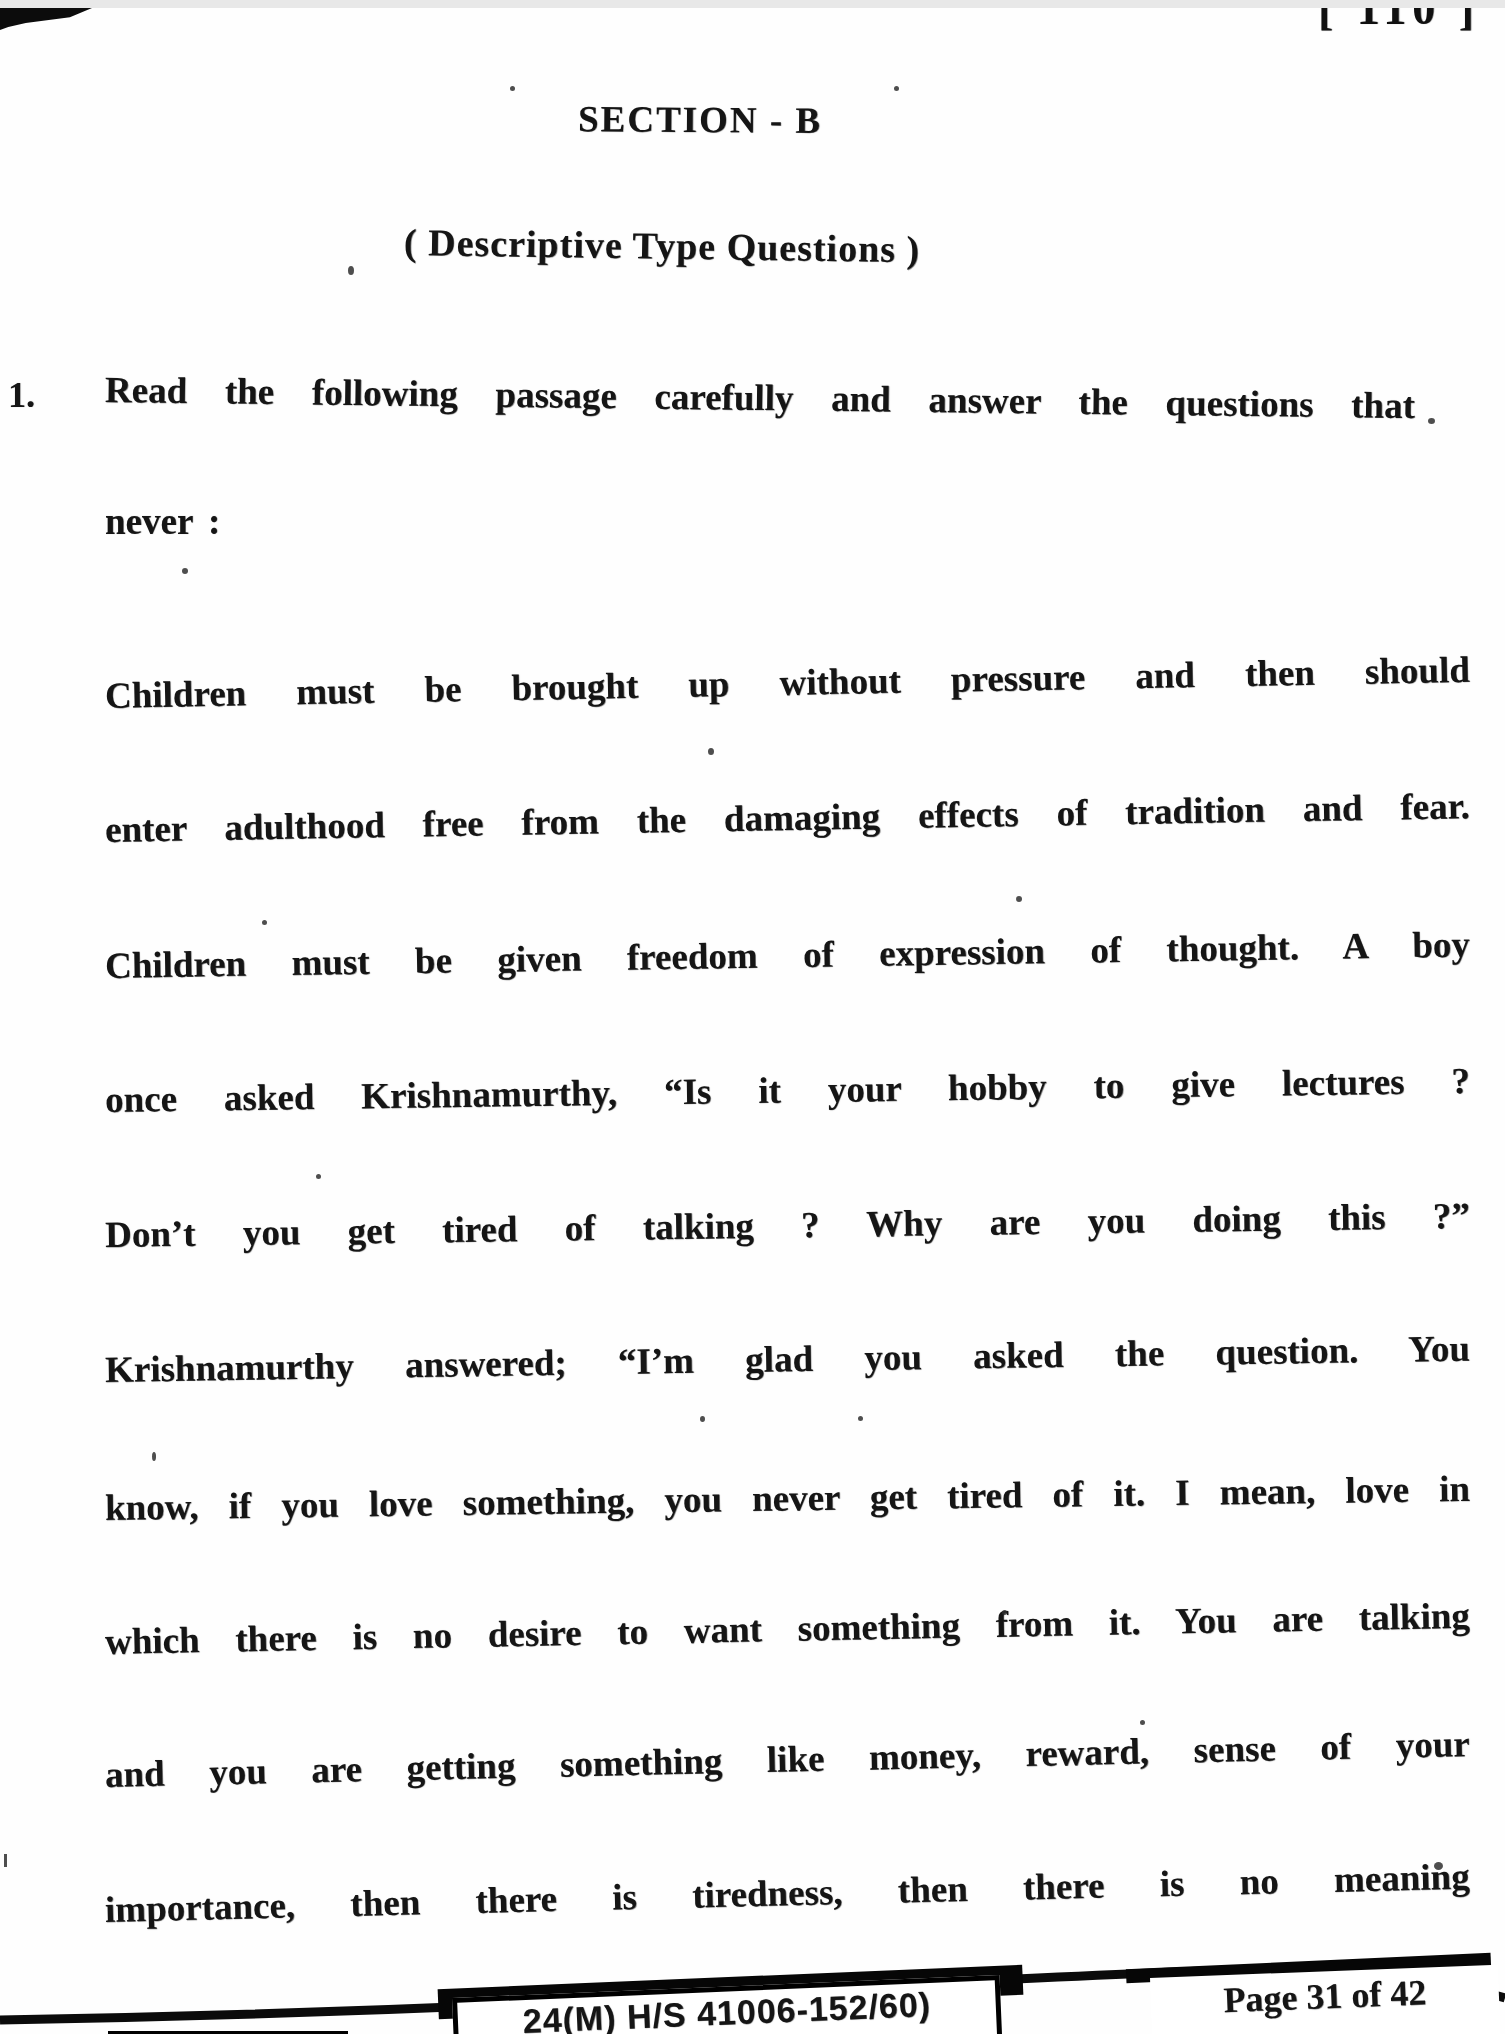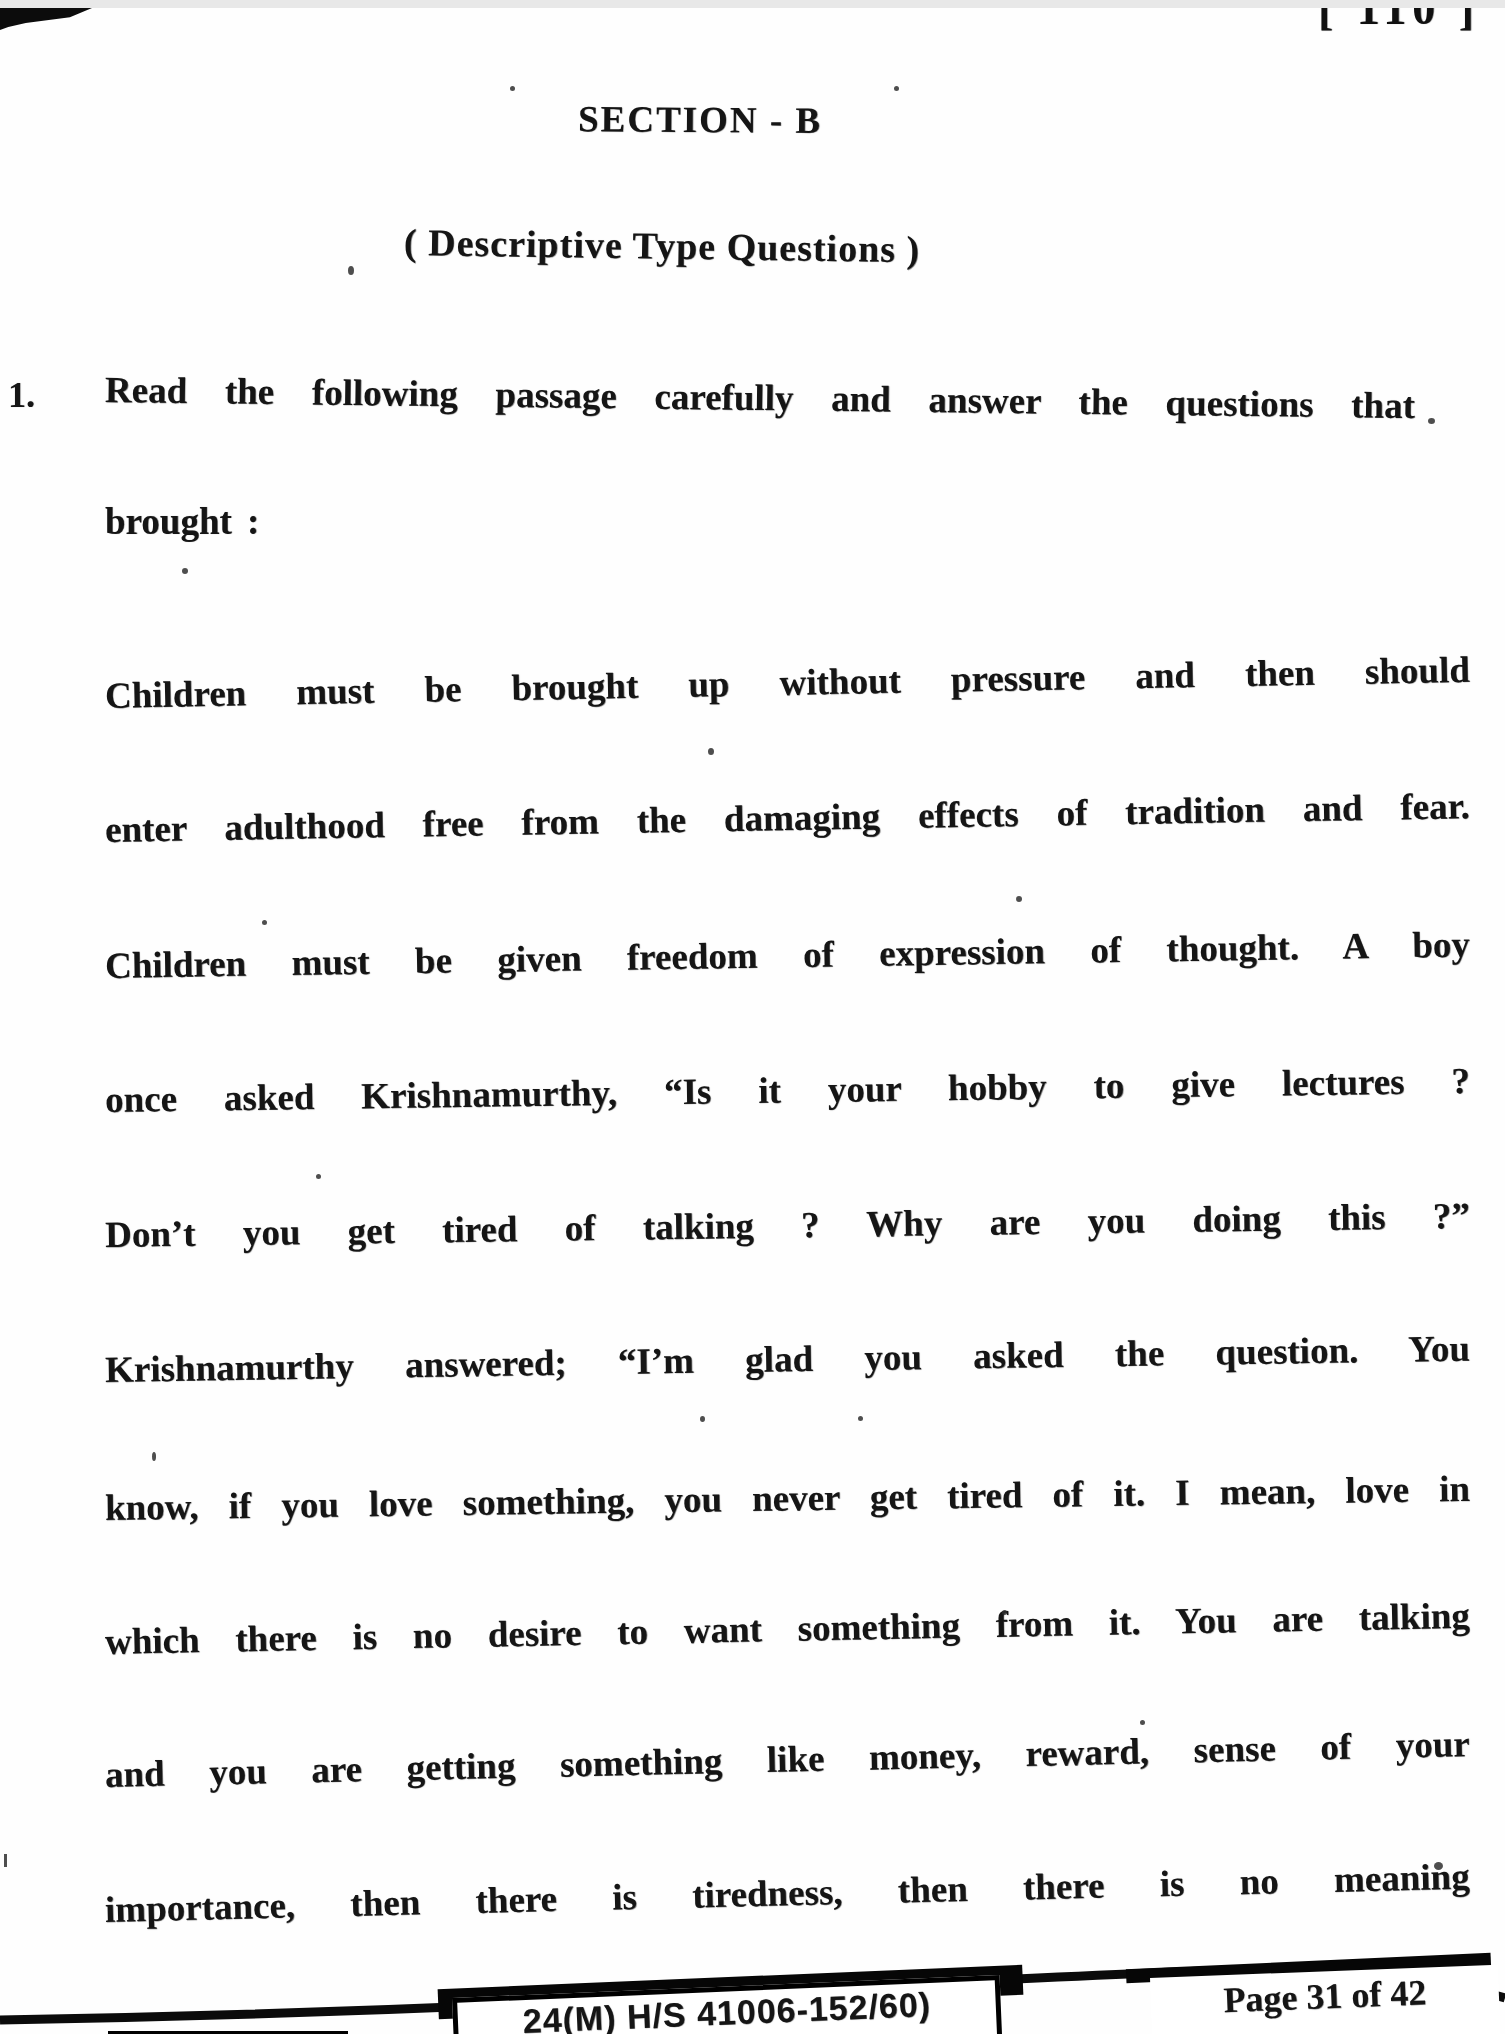--- a/index.html
+++ b/index.html
@@ -98,21 +98,21 @@
 <div class="page">
 
   <div class="corner-wedge"></div>
   <div class="top-page-ref ink">[ 110 ]</div>
 
   <h1 class="section-title ink">SECTION - B</h1>
   <h2 class="section-subtitle ink">( Descriptive Type Questions )</h2>
 
   <div class="q-number ink">1.</div>
   <div class="q-line ink">Read the following passage carefully and answer the questions that</div>
-  <div class="q-follow ink">brought :</div>
+  <div class="q-follow ink">never :</div>
 
   <div class="p-line ink" style="top:666px;  transform:rotate(-1.1deg);">Children must be brought up without pressure and then should</div>
   <div class="p-line ink" style="top:800px;  transform:rotate(-1.0deg);">enter adulthood free from the damaging effects of tradition and fear.</div>
   <div class="p-line ink" style="top:936px;  transform:rotate(-0.9deg);">Children must be given freedom of expression of thought. A boy</div>
   <div class="p-line ink" style="top:1070px; transform:rotate(-0.8deg);">once asked Krishnamurthy, “Is it your hobby to give lectures ?</div>
   <div class="p-line ink" style="top:1205px; transform:rotate(-0.8deg);">Don’t you get tired of talking ? Why are you doing this ?”</div>
   <div class="p-line ink" style="top:1340px; transform:rotate(-0.9deg);">Krishnamurthy answered; “I’m glad you asked the question. You</div>
   <div class="p-line ink" style="top:1478px; transform:rotate(-0.8deg);">know, if you love something, you never get tired of it. I mean, love in</div>
   <div class="p-line ink" style="top:1612px; transform:rotate(-1.1deg);">which there is no desire to want something from it. You are talking</div>
   <div class="p-line ink" style="top:1745px; transform:rotate(-1.3deg);">and you are getting something like money, reward, sense of your</div>

